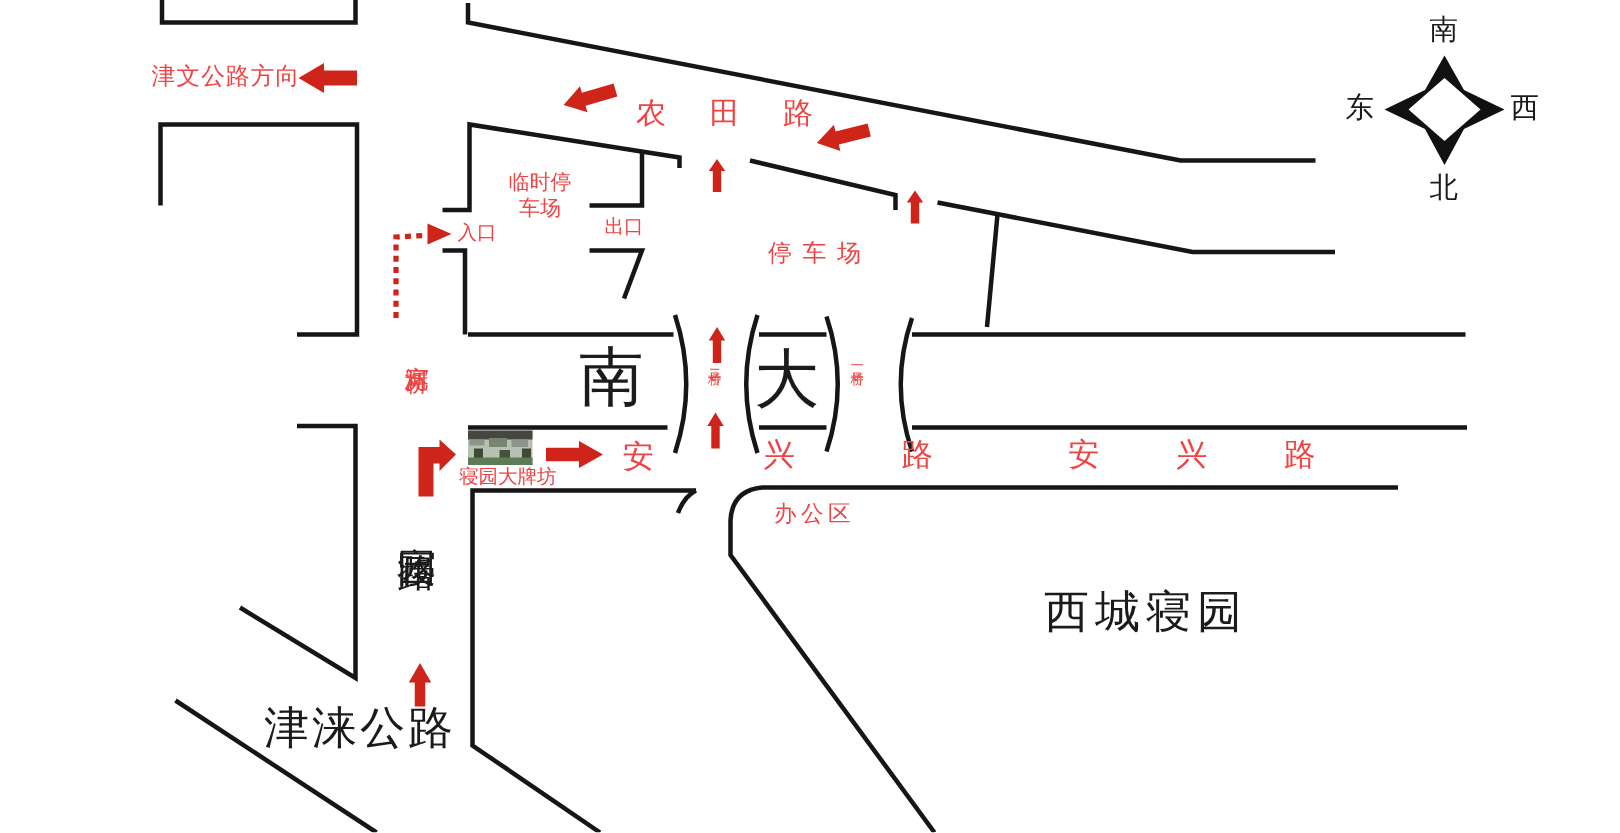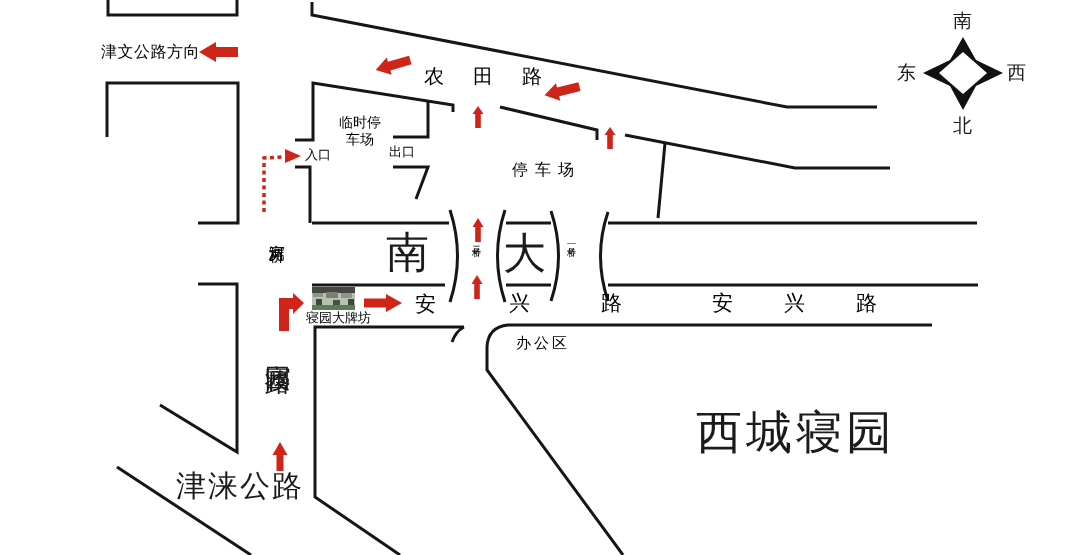--- a/index.html
+++ b/index.html
@@ -1,21 +1,21 @@
 <!DOCTYPE html>
 <html><head>
 <meta charset="utf-8">
 <style>
   html,body{margin:0;padding:0;background:#fff;}
   .stage{
     position:relative;width:1080px;height:555px;background:#ffffff;overflow:hidden;
     font-family:"Liberation Serif","DejaVu Serif",serif;
   }
   .overlay{position:absolute;left:0;top:0;width:1080px;height:555px;}
-  .lbl{position:absolute;color:#000000;white-space:nowrap;line-height:1.05;}
+  .lbl{position:absolute;color:#ef4444;white-space:nowrap;line-height:1.05;}
   .lbl.big{color:#1b1b1b;}
   .vert{writing-mode:vertical-rl;text-orientation:upright;}
   .center{text-align:center;}
 </style>
 </head>
 <body>
 
 <div class="stage">
 
   <svg class="overlay" viewBox="0 0 1080 555">
@@ -94,21 +94,21 @@
   <div class="lbl" style="left:101px;top:44px;font-size:16px;letter-spacing:.5px;">津文公路方向</div>
 
   <div class="lbl" style="left:424px;top:66px;font-size:20px;letter-spacing:29px;">农田路</div>
 
   <div class="lbl center" style="left:328px;top:114px;width:64px;font-size:14px;line-height:17px;">
     <div>临时停</div>
     <div>车场</div>
   </div>
 
   <div class="lbl" style="left:305px;top:148px;font-size:13px;font-family:Liberation Serif, serif;">入口</div>
-  <div class="lbl" style="left:389px;top:145px;font-size:13px;">出口</div>
+  <div class="lbl" style="left:403px;top:145px;font-size:13px;font-family:Liberation Mono, monospace;">出口</div>
 
   <div class="lbl" style="left:512px;top:162px;font-size:16px;letter-spacing:7px;text-align:right;">停车场</div>
 
   <div class="lbl vert" style="left:268px;top:231px;font-size:16px;letter-spacing:2px;">宽河桥</div>
 
   <div class="lbl big" style="left:386px;top:230px;font-size:43px;">南</div>
   <div class="lbl big" style="left:503px;top:231px;font-size:43px;">大</div>
 
   <div class="lbl vert" style="left:471px;top:239px;font-size:9px;letter-spacing:1px;">二号桥</div>
   <div class="lbl vert" style="left:566px;top:239px;font-size:9px;letter-spacing:1px;">一号桥</div>
@@ -121,20 +121,20 @@
   <div class="lbl" style="left:856px;top:292px;font-size:21px;">路</div>
 
   <div class="lbl" style="left:306px;top:311px;font-size:13px;text-align:right;">寝园大牌坊</div>
 
   <div class="lbl" style="left:516px;top:336px;font-size:15px;letter-spacing:3px;">办公区</div>
 
   <div class="lbl vert big" style="left:264px;top:343px;font-size:26px;letter-spacing:3px;">寝园路</div>
 
   <div class="lbl big" style="left:164px;top:470px;font-size:30px;letter-spacing:2px;margin-left:12px;">津涞公路</div>
 
-  <div class="lbl big" style="left:696px;top:409px;font-size:46px;letter-spacing:4px;">西城寝园</div>
+  <div class="lbl big" style="left:696px;top:393px;font-size:30px;letter-spacing:4px;">西城寝园</div>
 
   <div class="lbl big" style="left:953px;top:11px;font-size:19px;">南</div>
   <div class="lbl big" style="left:953px;top:116px;font-size:19px;">北</div>
   <div class="lbl big" style="left:897px;top:63px;font-size:19px;">东</div>
   <div class="lbl big" style="left:1007px;top:63px;font-size:19px;">西</div>
 
 </div>
 
 </body></html>

